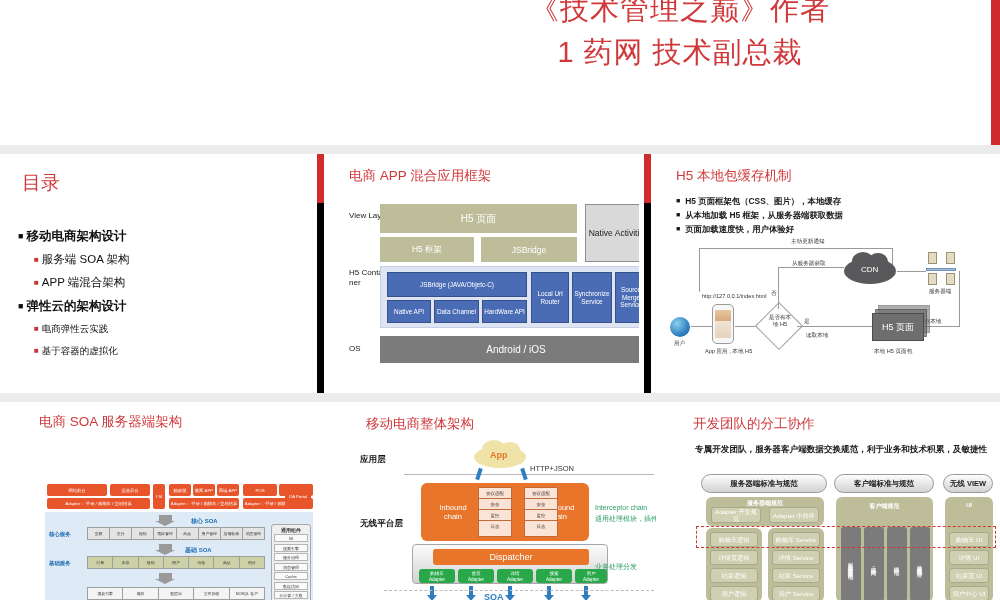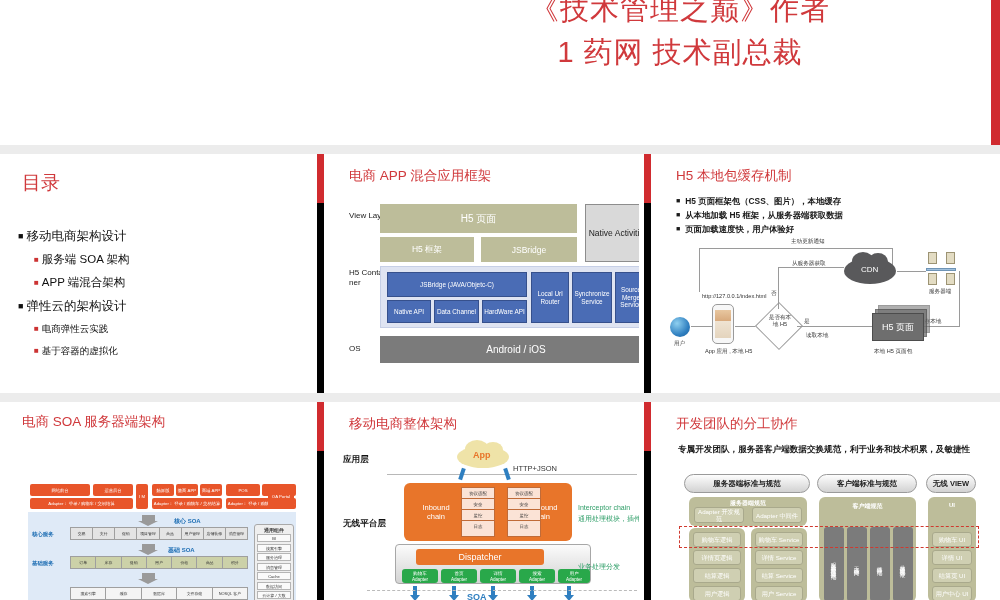--- a/index.html
+++ b/index.html
@@ -32,21 +32,21 @@
     background: #ececec;
   }
   .gap-1 { top: 145px; }
   .gap-2 { top: 393px; }
 
   
   .panel {
     position: absolute; background: #ffffff; overflow: hidden;
   }
   .row-a { top: 154px; height: 239px; padding-left: 17px; }
-  .row-b { top: 402px; height: 198px; }
+  .row-b { top: 402px; height: 198px; margin-left: 17px; }
   .col-1 { left: 0px;   width: 312px; }
   .col-2 { left: 327px; width: 312px; }
   .col-3 { left: 654px; width: 346px; }
 
   
   .divider {
     position: absolute; width: 7px;
   }
   .div-red   { background: #d02b2f; }
   .div-black { background: #000000; }
@@ -59,21 +59,21 @@
   .bullets li {
     font-size: 8.6px; color: #1a1a1a; line-height: 12.5px;
     white-space: nowrap; font-weight: bold;
   }
   .bullets li::before { content: "\25A0"; font-size: 7px; margin-right: 5px; vertical-align: 1px; }
 
   
   .toc-title { position: absolute; left: 22px; top: 16px; font-size: 19px; color:#d0393c; }
   .toc { position: absolute; left: 18px; top: 70px; list-style: none; }
   .toc li { white-space: nowrap; color: #111; }
-  .toc .lvl1 { font-size: 12.5px; font-weight: normal; line-height: 24px; padding-left: 0px; }
+  .toc .lvl1 { font-size: 12.5px; font-weight: bold; line-height: 24px; padding-left: 0px; }
   .toc .lvl2 { font-size: 11.5px; font-weight: normal; line-height: 23px; padding-left: 16px; }
   .toc .lvl2b { font-size: 9.5px; font-weight: normal; line-height: 22px; padding-left: 16px; }
   .toc .lvl1::before { content: "\25A0"; font-size: 9px; margin-right: 3px; vertical-align: 1px; color:#111; }
   .toc .lvl2::before, .toc .lvl2b::before { content: "\25A0"; font-size: 8px; margin-right: 3px; vertical-align: 1px; color:#c33; }
 
   
   .hf-title { position: absolute; left: 22px; top: 14px; }
   .hf-lbl { position: absolute; font-size: 8px; color:#222; line-height: 10px; width: 40px; }
   .hf-box { position: absolute; display:flex; align-items:center; justify-content:center;
             text-align:center; color:#fff; }
@@ -394,21 +394,21 @@
         <div>安全</div>
         <div>监控</div>
         <div>日志</div>
       </div>
     </div>
 
     <div class="mo-green" style="left:251px; top:101px;">Interceptor chain</div>
     <div class="mo-green" style="left:251px; top:112px;">通用处理模块，插件化</div>
 
     <div class="mo-disp-wrap" style="left:68px; top:142px; width:196px; height:40px;">
-      <div class="mo-disp" style="left:20px; top:4px; width:128px; height:16px;">Dispatcher</div>
+      <div class="mo-disp" style="left:20px; top:4px; width:156px; height:16px;">Dispatcher</div>
       <div class="mo-ad" style="left:6px;   top:24px; width:36px; height:14px; white-space:pre;">购物车
 Adapter</div>
       <div class="mo-ad" style="left:45px;  top:24px; width:36px; height:14px; white-space:pre;">首页
 Adapter</div>
       <div class="mo-ad" style="left:84px;  top:24px; width:36px; height:14px; white-space:pre;">详情
 Adapter</div>
       <div class="mo-ad" style="left:123px; top:24px; width:36px; height:14px; white-space:pre;">搜索
 Adapter</div>
       <div class="mo-ad" style="left:162px; top:24px; width:32px; height:14px; white-space:pre;">用户
 Adapter</div>

